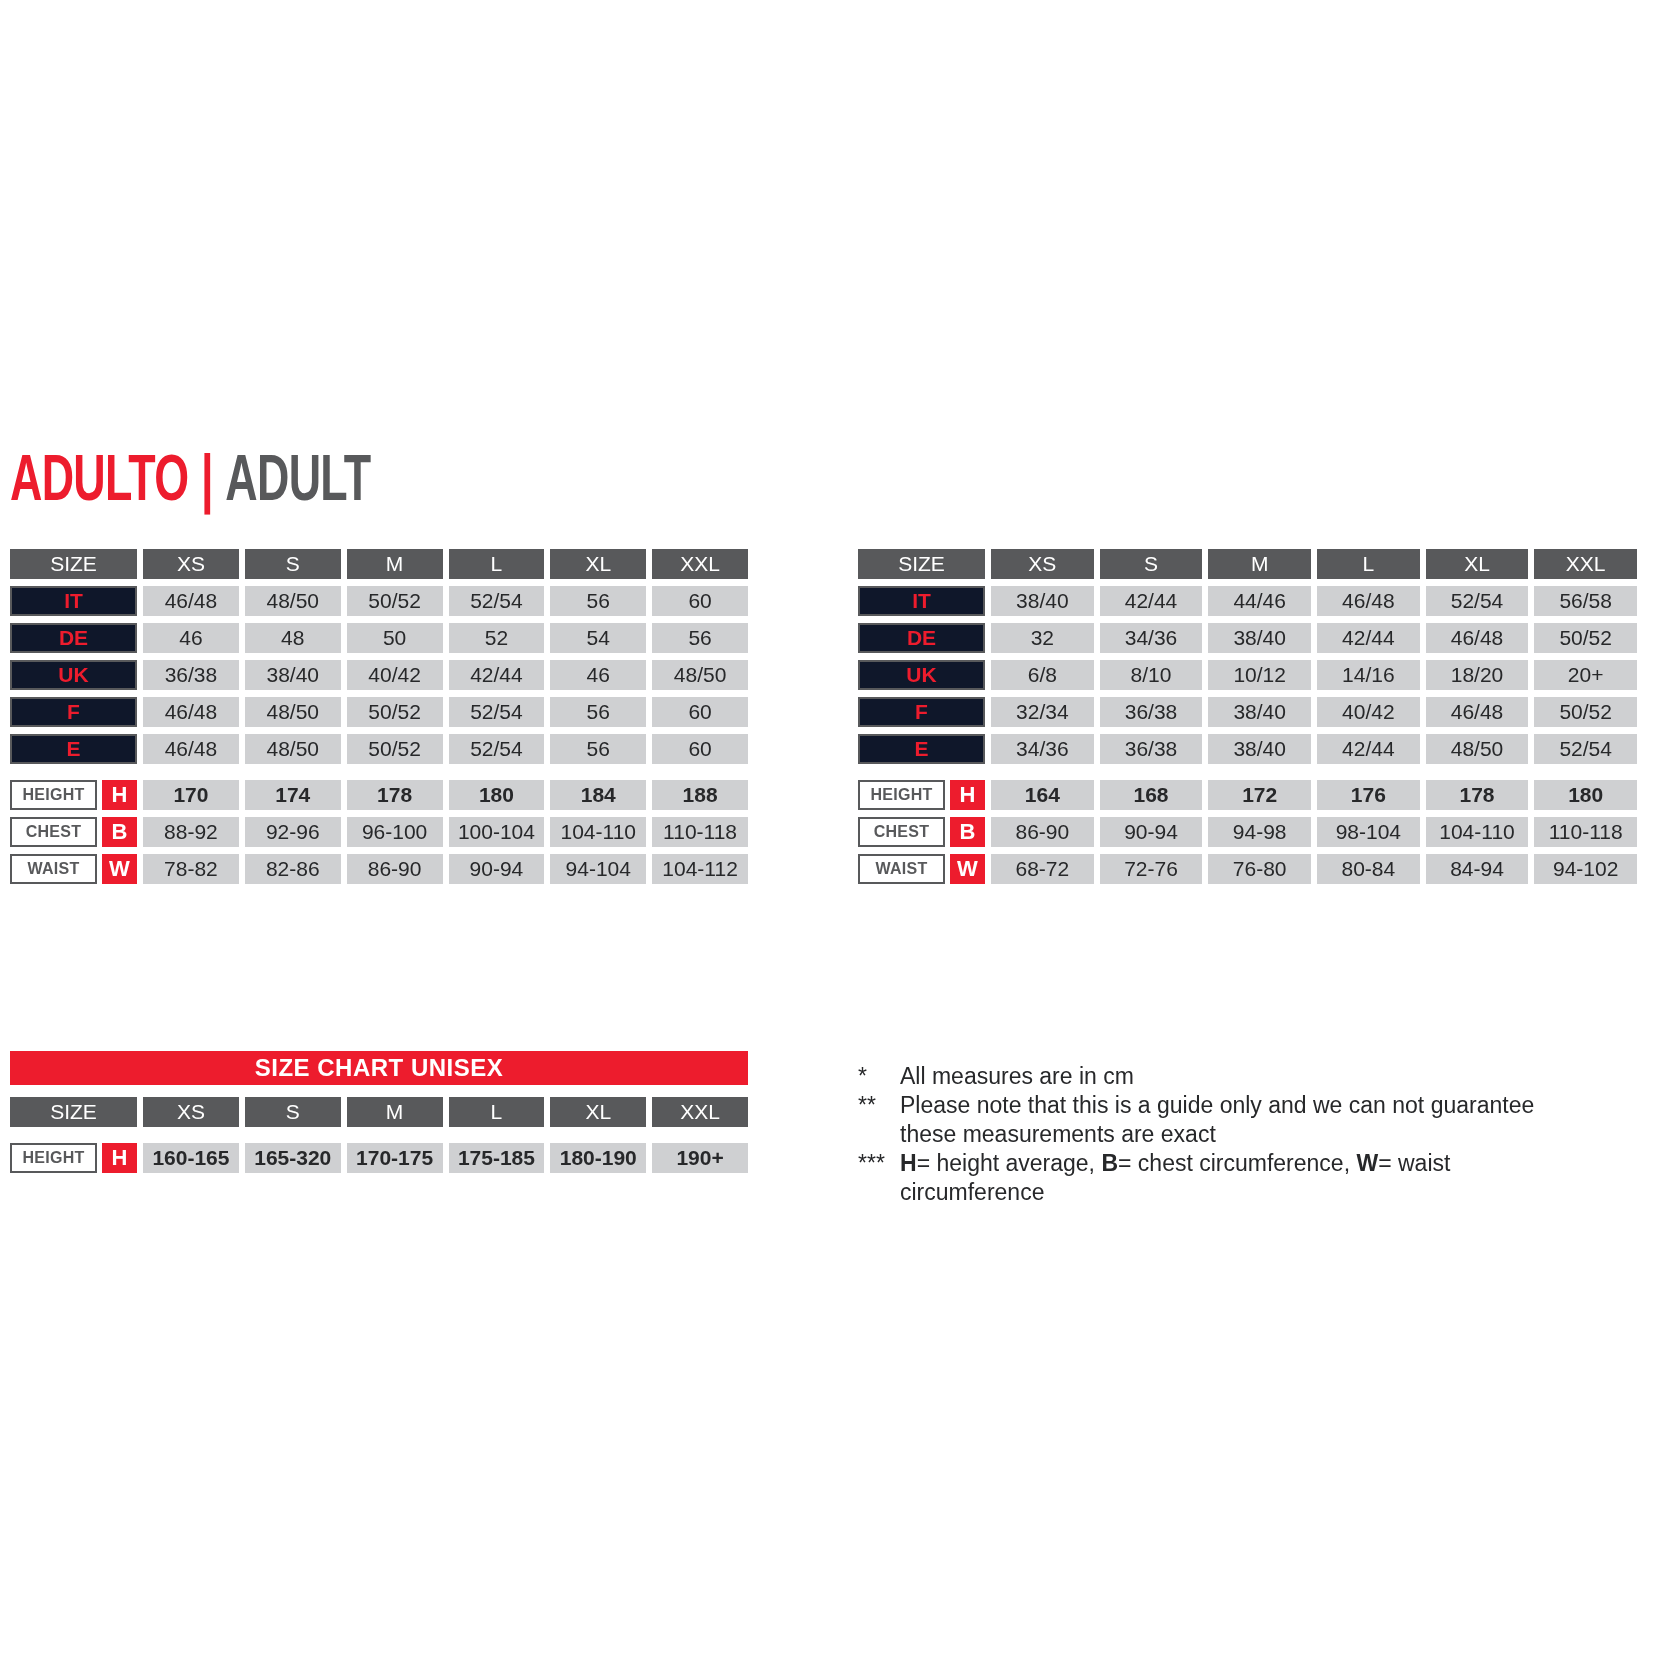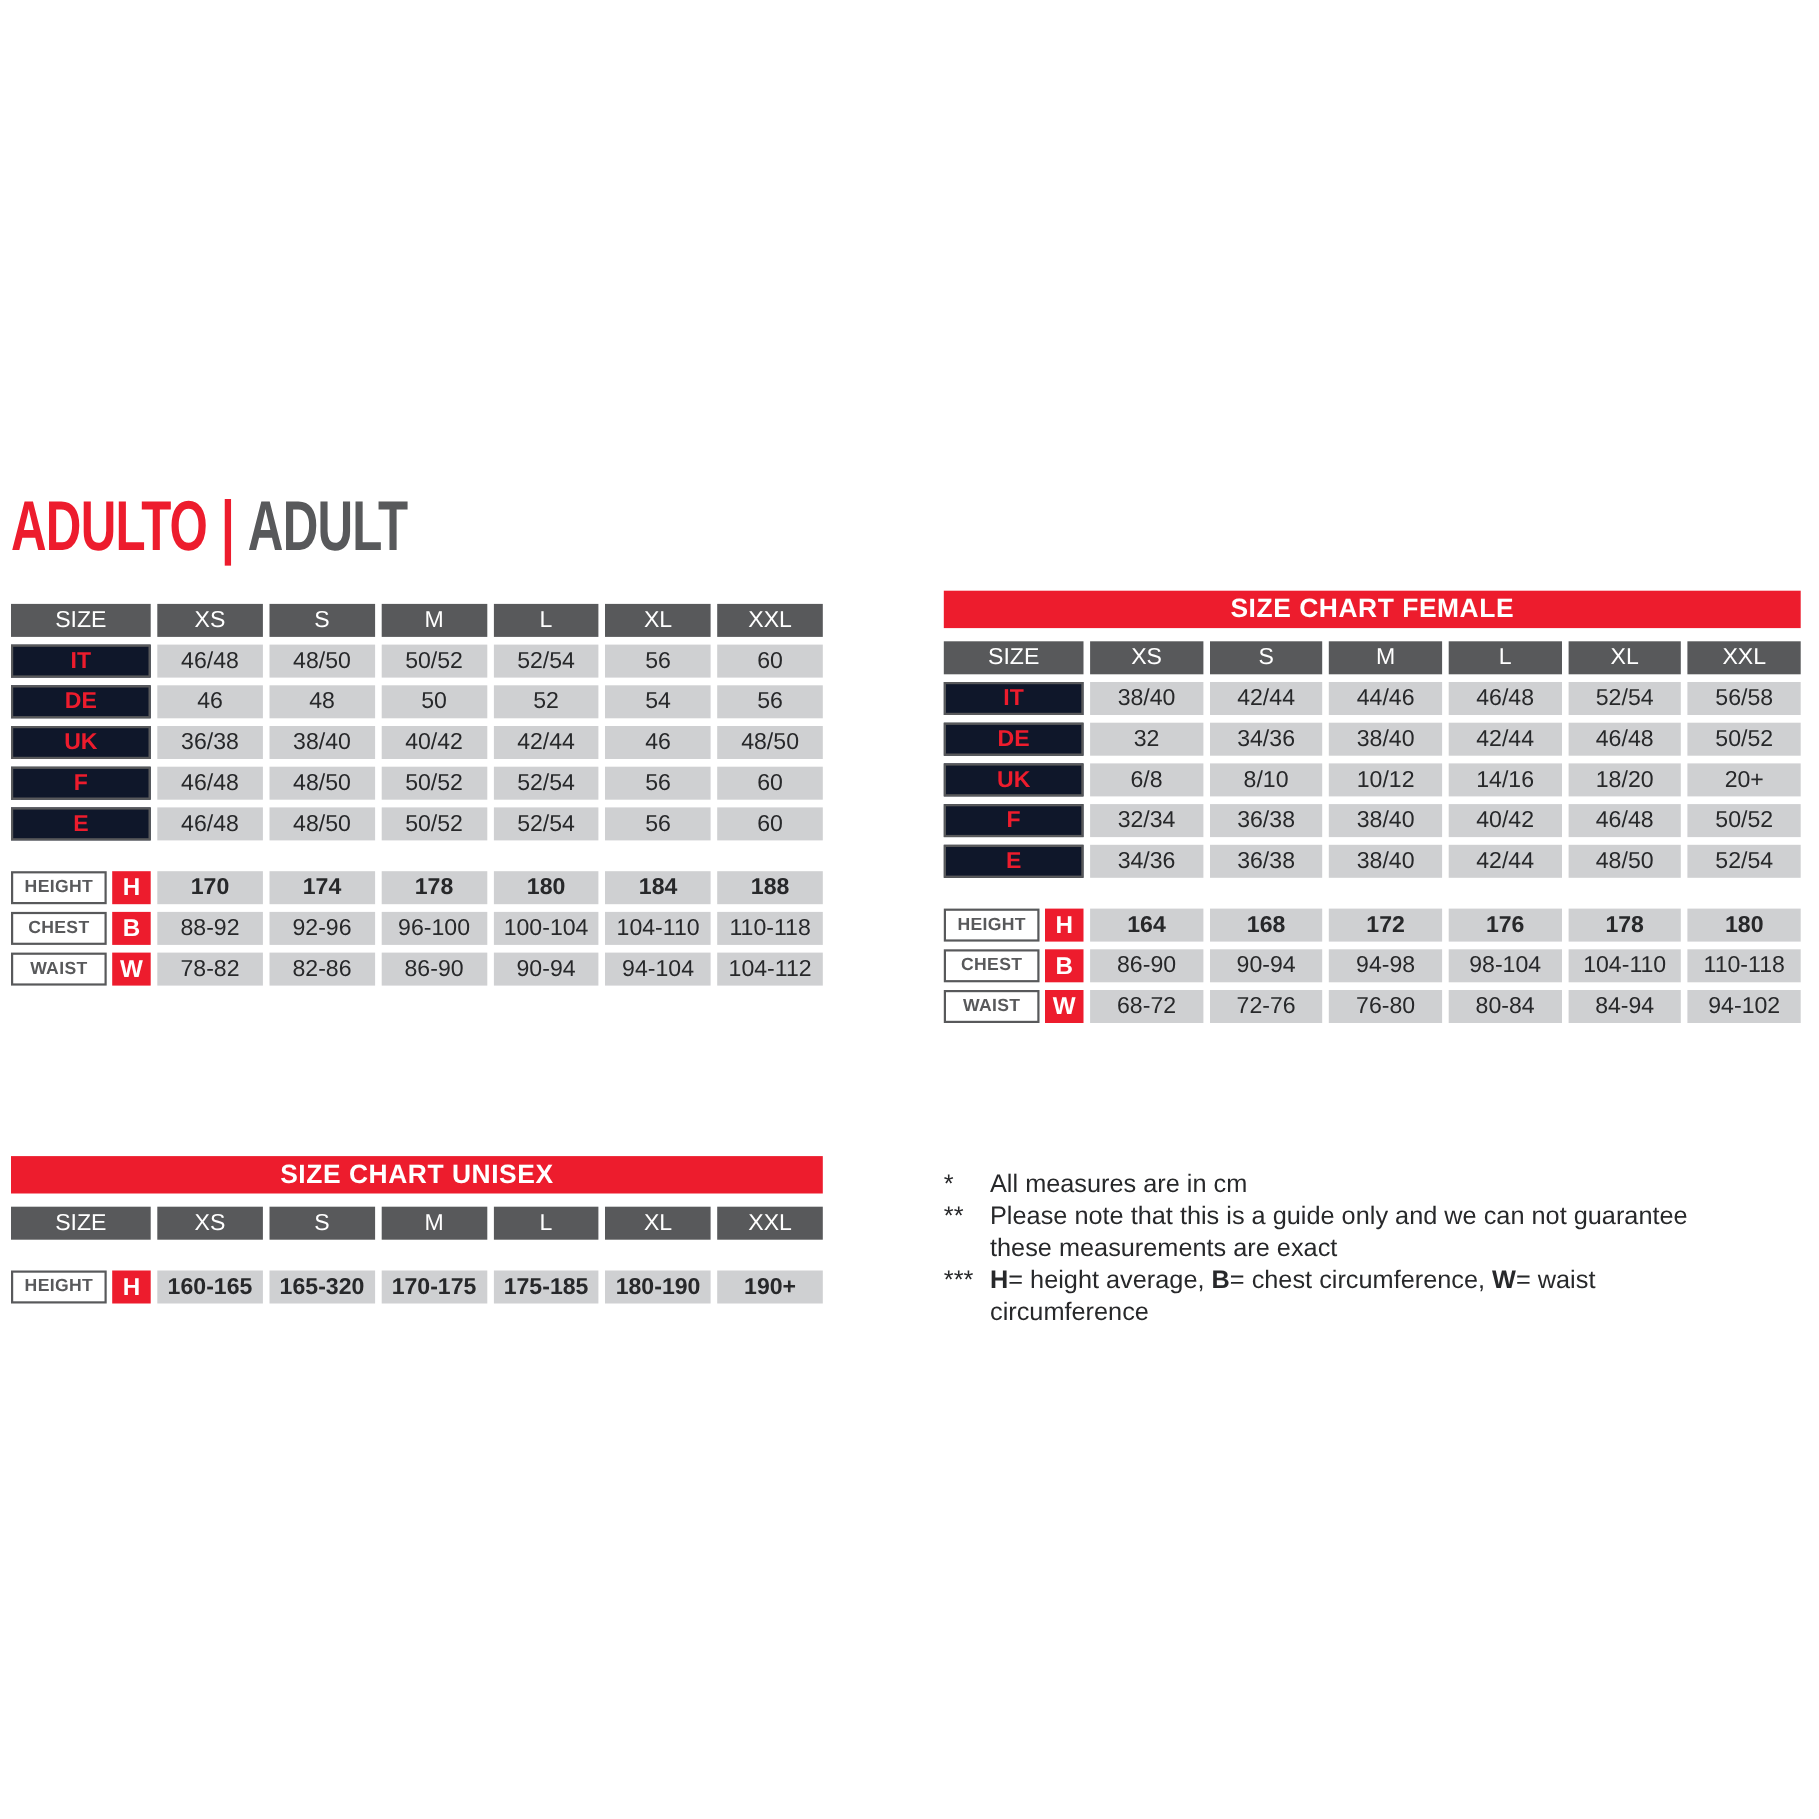--- a/index.html
+++ b/index.html
@@ -26,21 +26,21 @@
   .tbl-male,.tbl-unisex{left:10px;width:738px;}
   .tbl-female{left:858px;width:779px;}
   .tbl-male,.tbl-female{top:537px;}
   .tbl-unisex{top:1051px;}
 
   .banner{height:34px;background:var(--red);color:#fff;display:flex;align-items:center;justify-content:center;
     font-size:24px;font-weight:bold;letter-spacing:0.5px;}
 
   .grid{display:grid;grid-template-columns:127px repeat(6,1fr);column-gap:6px;row-gap:7px;}
   .grid.head{margin-top:12px;}
-  .grid.measures{margin-top:28px;}
+  .grid.measures{margin-top:16px;}
   .cell{height:30px;display:flex;align-items:center;justify-content:center;font-size:21px;}
   .hcell{background:var(--dkgray);color:#fff;}
   .dcell{background:var(--cellgray);color:var(--textdark);}
   .dcell.bold{font-weight:bold;}
   .lbl{background:#0f172a;border:2px solid var(--dkgray);color:var(--red);font-weight:bold;text-align:right;}
   .mlabel{display:flex;column-gap:5px;height:30px;}
   .mlabel .mbox{flex:1;background:#fff;border:2px solid var(--dkgray);color:var(--dkgray);font-weight:bold;
     font-size:16px;display:flex;align-items:center;justify-content:center;letter-spacing:0.3px;}
   .mlabel .mbadge{width:35px;background:var(--red);color:#fff;font-weight:bold;font-size:22px;
     display:flex;align-items:center;justify-content:center;}
@@ -135,21 +135,20 @@
         </div>
         <div class="cell dcell">78-82</div>
         <div class="cell dcell">82-86</div>
         <div class="cell dcell">86-90</div>
         <div class="cell dcell">90-94</div>
         <div class="cell dcell">94-104</div>
         <div class="cell dcell">104-112</div>
       </div>
     </section>
   <section class="size-table tbl-female">
-      <div class="banner">SIZE CHART FEMALE</div>
       <div class="grid head">
         <div class="cell hcell">SIZE</div>
         <div class="cell hcell">XS</div>
         <div class="cell hcell">S</div>
         <div class="cell hcell">M</div>
         <div class="cell hcell">L</div>
         <div class="cell hcell">XL</div>
         <div class="cell hcell">XXL</div>
         <div class="cell lbl">IT</div>
         <div class="cell dcell">38/40</div>

